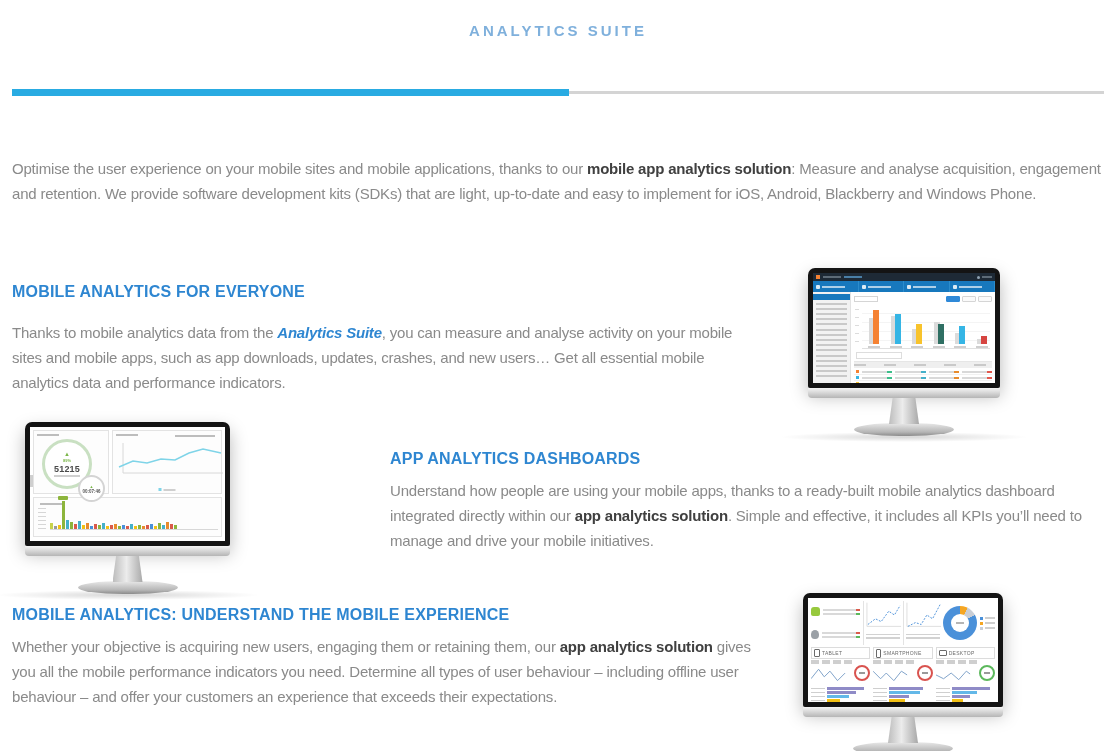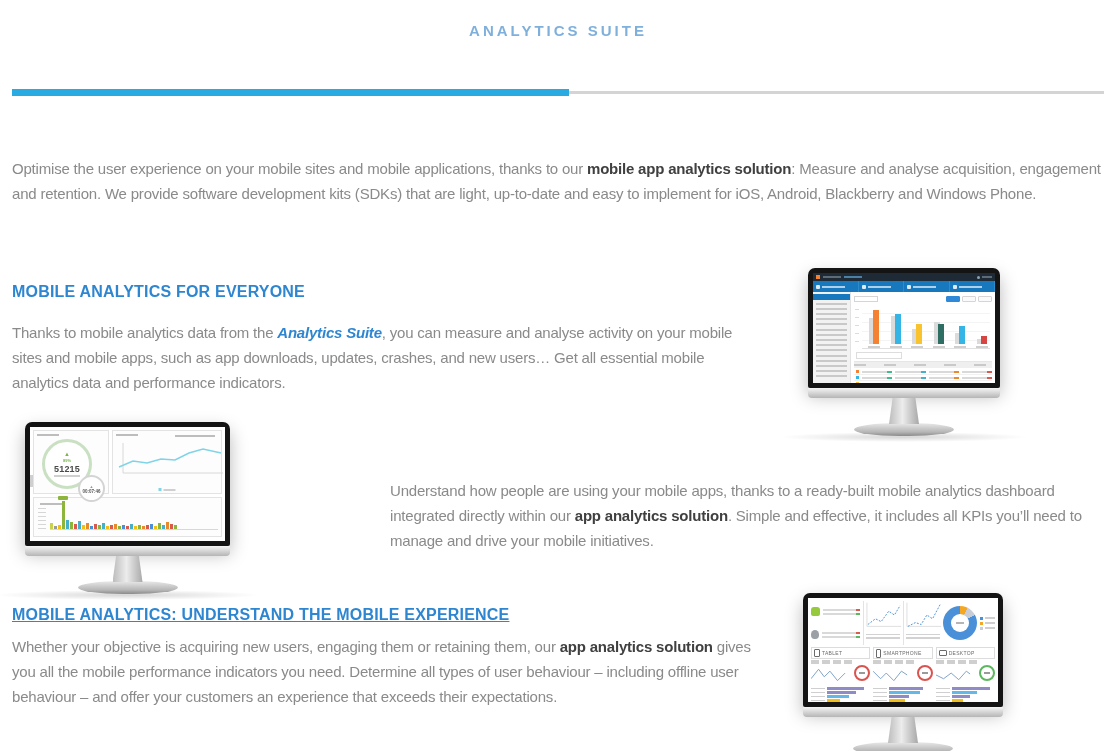--- a/index.html
+++ b/index.html
@@ -26,21 +26,21 @@
   }
   .para b { font-weight:700; color:#404040; }
   .intro { top:156px; left:12px; width:1100px; }
   .sec-heading {
     position:absolute; color:#2E86D1; font-size:16px; font-weight:700; letter-spacing:0.2px;
   }
   .h1 { top:283px; left:12px; }
   .p1 { top:320px; left:12px; width:725px; }
   .h2 { top:450px; left:390px; }
   .p2 { top:478px; left:390px; width:706px; }
-  .h3 { top:606px; left:12px;text-decoration:underline; }
+  .h3 { top:606px; left:12px; }
   .p3 { top:634px; left:12px; width:752px; }
   .suite-link { color:#2E86D1; font-weight:700; font-style:italic; text-decoration:none; cursor:pointer; }
   
   .monitor { position:absolute; }
   .m-slab { background:#141414; border-radius:7px 7px 2px 2px; padding:5px; box-shadow:0 8px 18px rgba(0,0,0,0.28); }
   .m-screen { background:#fff; overflow:hidden; position:relative; }
   .m-chin { height:10px; background:linear-gradient(#f5f5f5,#b5b5b5); border-radius:0 0 4px 4px; }
   .m-neck { width:30px; height:26px; margin:0 auto; background:linear-gradient(90deg,#bdbdbd,#ececec 45%,#a8a8a8); clip-path:polygon(12% 0,88% 0,100% 100%,0 100%); }
   .m-base { width:100px; height:13px; margin:-1px auto 0; background:linear-gradient(#e9e9e9,#9f9f9f); border-radius:50% / 55%; }
   .m-shadow { width:130%; height:10px; margin:-4px auto 0; margin-left:-15%; background:radial-gradient(ellipse at center, rgba(0,0,0,0.16), rgba(0,0,0,0) 70%); }
@@ -163,20 +163,21 @@
   <div class="rule">
     <div class="rule-blue"></div>
     <div class="rule-gray"></div>
   </div>
 
   <p class="para intro"><span>Optimise the user experience on your mobile sites and mobile applications, thanks to our </span><b>mobile app analytics solution</b><span>: Measure and analyse acquisition, engagement and retention. We provide software development kits (SDKs) that are light, up-to-date and easy to implement for iOS, Android, Blackberry and Windows Phone.</span></p>
 
   <h2 class="sec-heading h1">MOBILE ANALYTICS FOR EVERYONE</h2>
   <p class="para p1"><span>Thanks to mobile analytics data from the </span><a class="suite-link">Analytics Suite</a><span>, you can measure and analyse activity on your mobile sites and mobile apps, such as app downloads, updates, crashes, and new users… Get all essential mobile analytics data and performance indicators.</span></p>
 
+  <h2 class="sec-heading h2">APP ANALYTICS DASHBOARDS</h2>
   <p class="para p2"><span>Understand how people are using your mobile apps, thanks to a ready-built mobile analytics dashboard integrated directly within our </span><b>app analytics solution</b><span>. Simple and effective, it includes all KPIs you’ll need to manage and drive your mobile initiatives.</span></p>
 
   <h2 class="sec-heading h3">MOBILE ANALYTICS: UNDERSTAND THE MOBILE EXPERIENCE</h2>
   <p class="para p3"><span>Whether your objective is acquiring new users, engaging them or retaining them, our </span><b>app analytics solution</b><span> gives you all the mobile performance indicators you need. Determine all types of user behaviour – including offline user behaviour – and offer your customers an experience that exceeds their expectations.</span></p>
 
   <div class="monitor" id="mon1">
     <div class="m-slab">
       <div class="m-screen">
         <div class="m1-topbar">
           <span class="m1-logo"></span>

